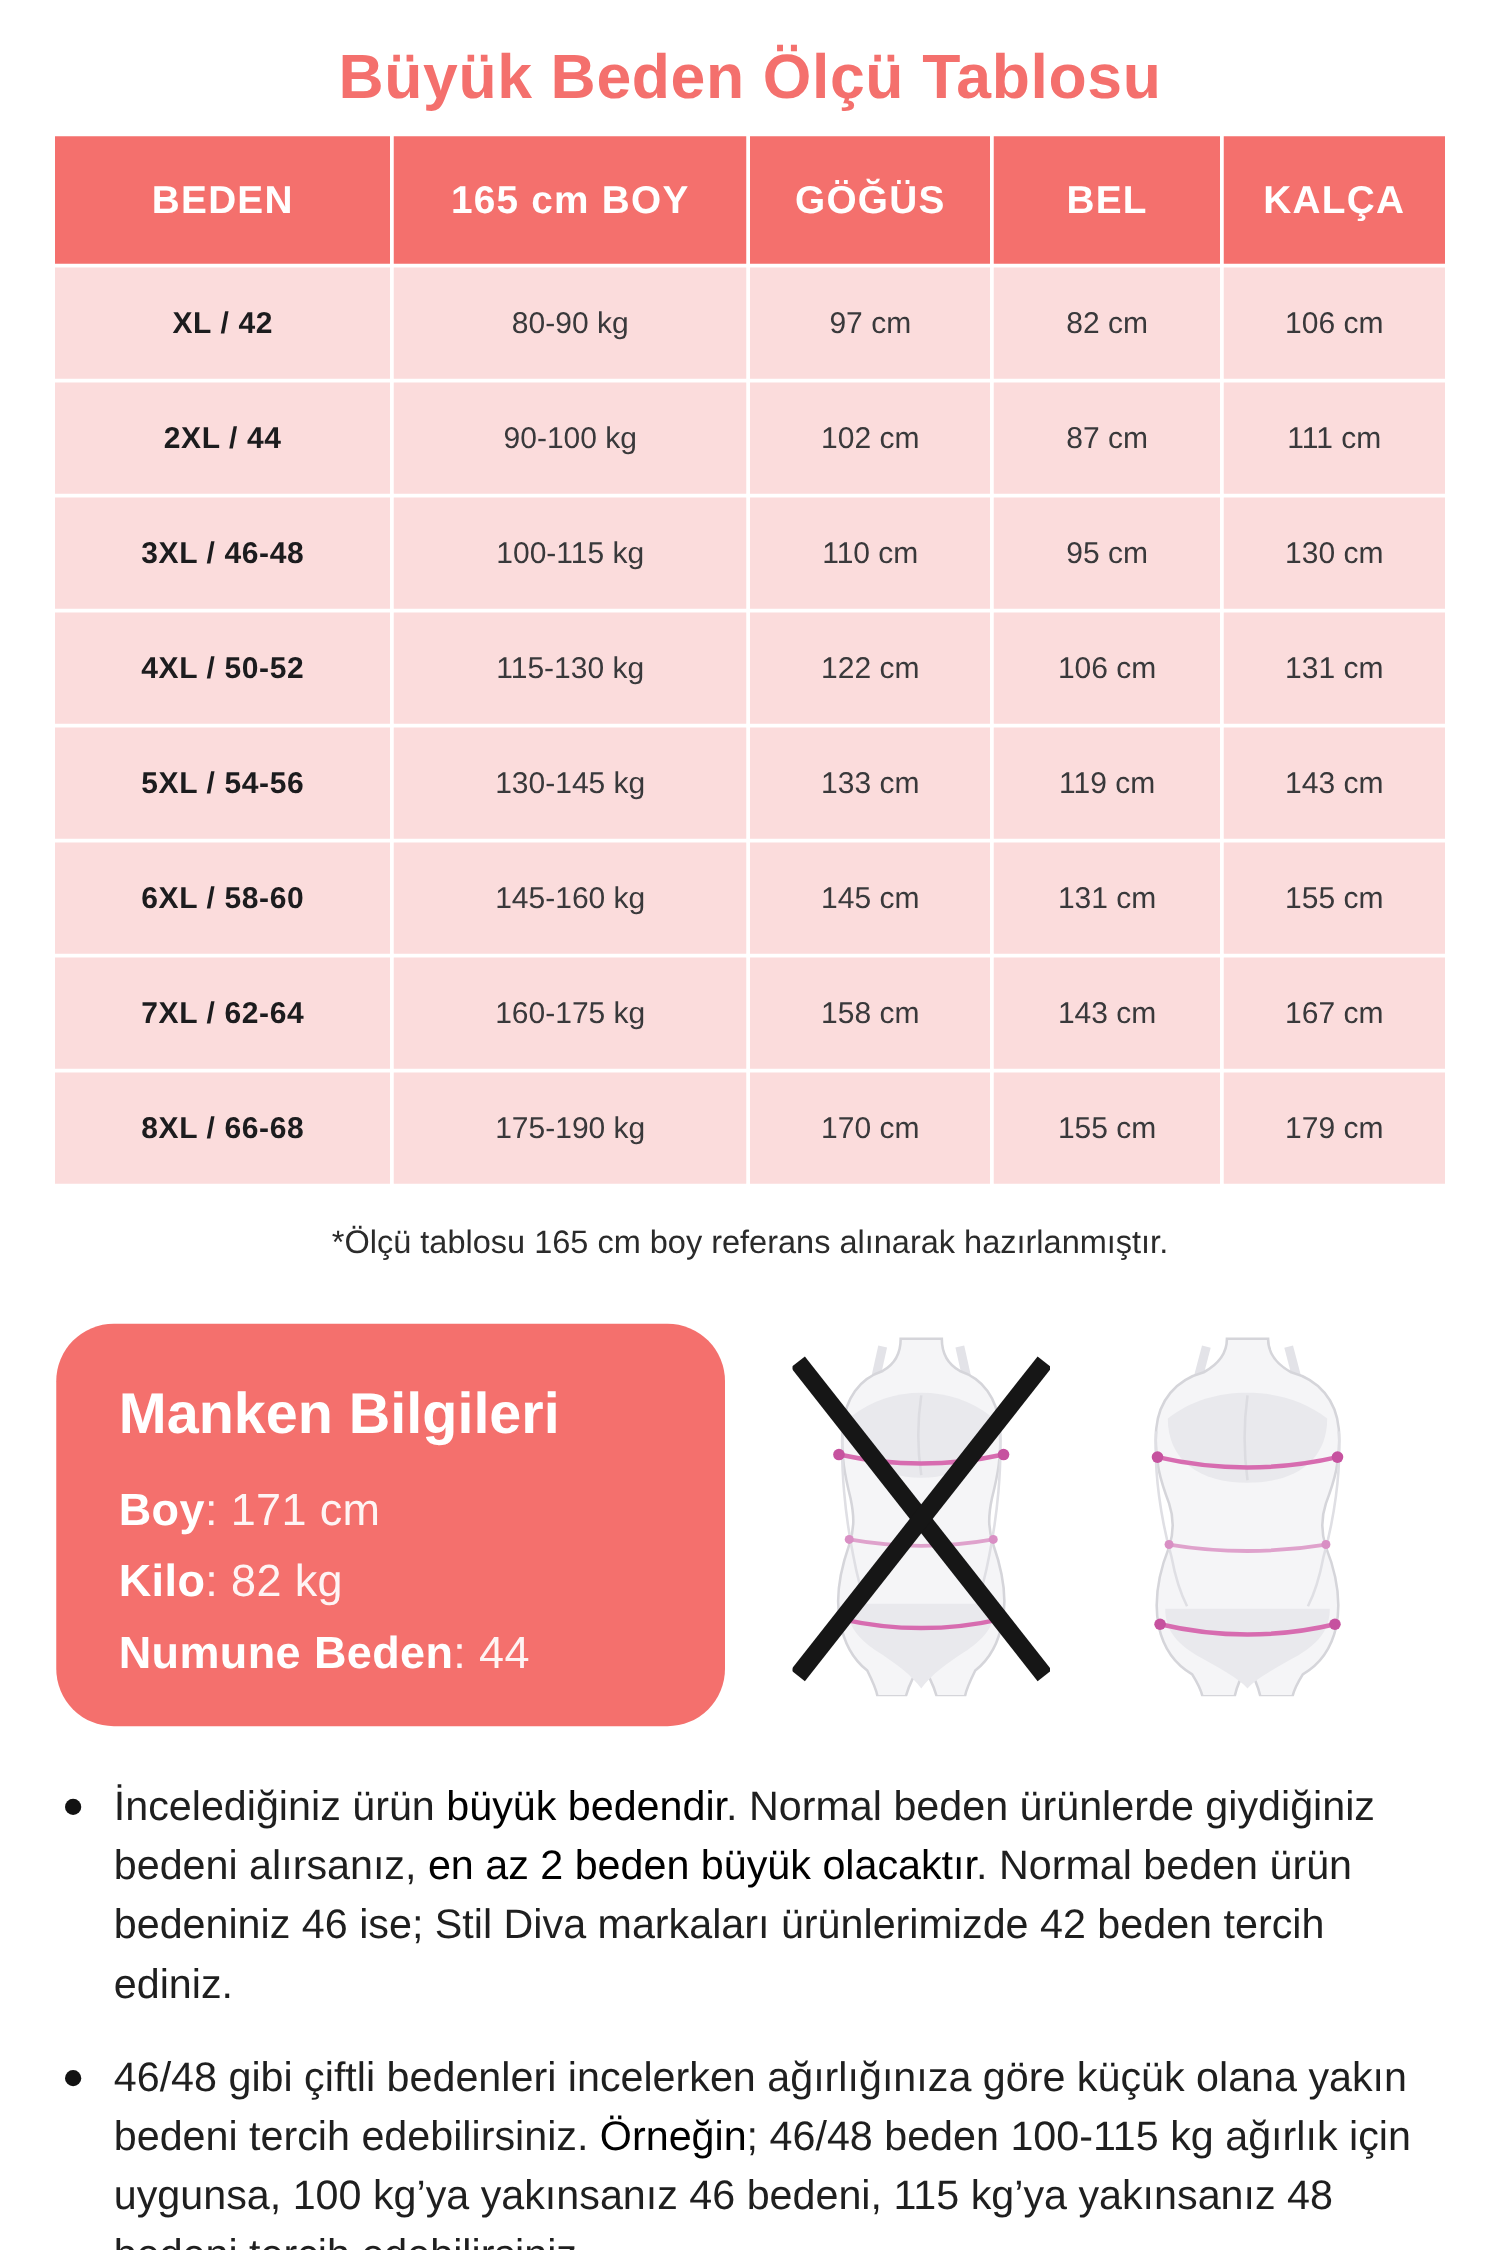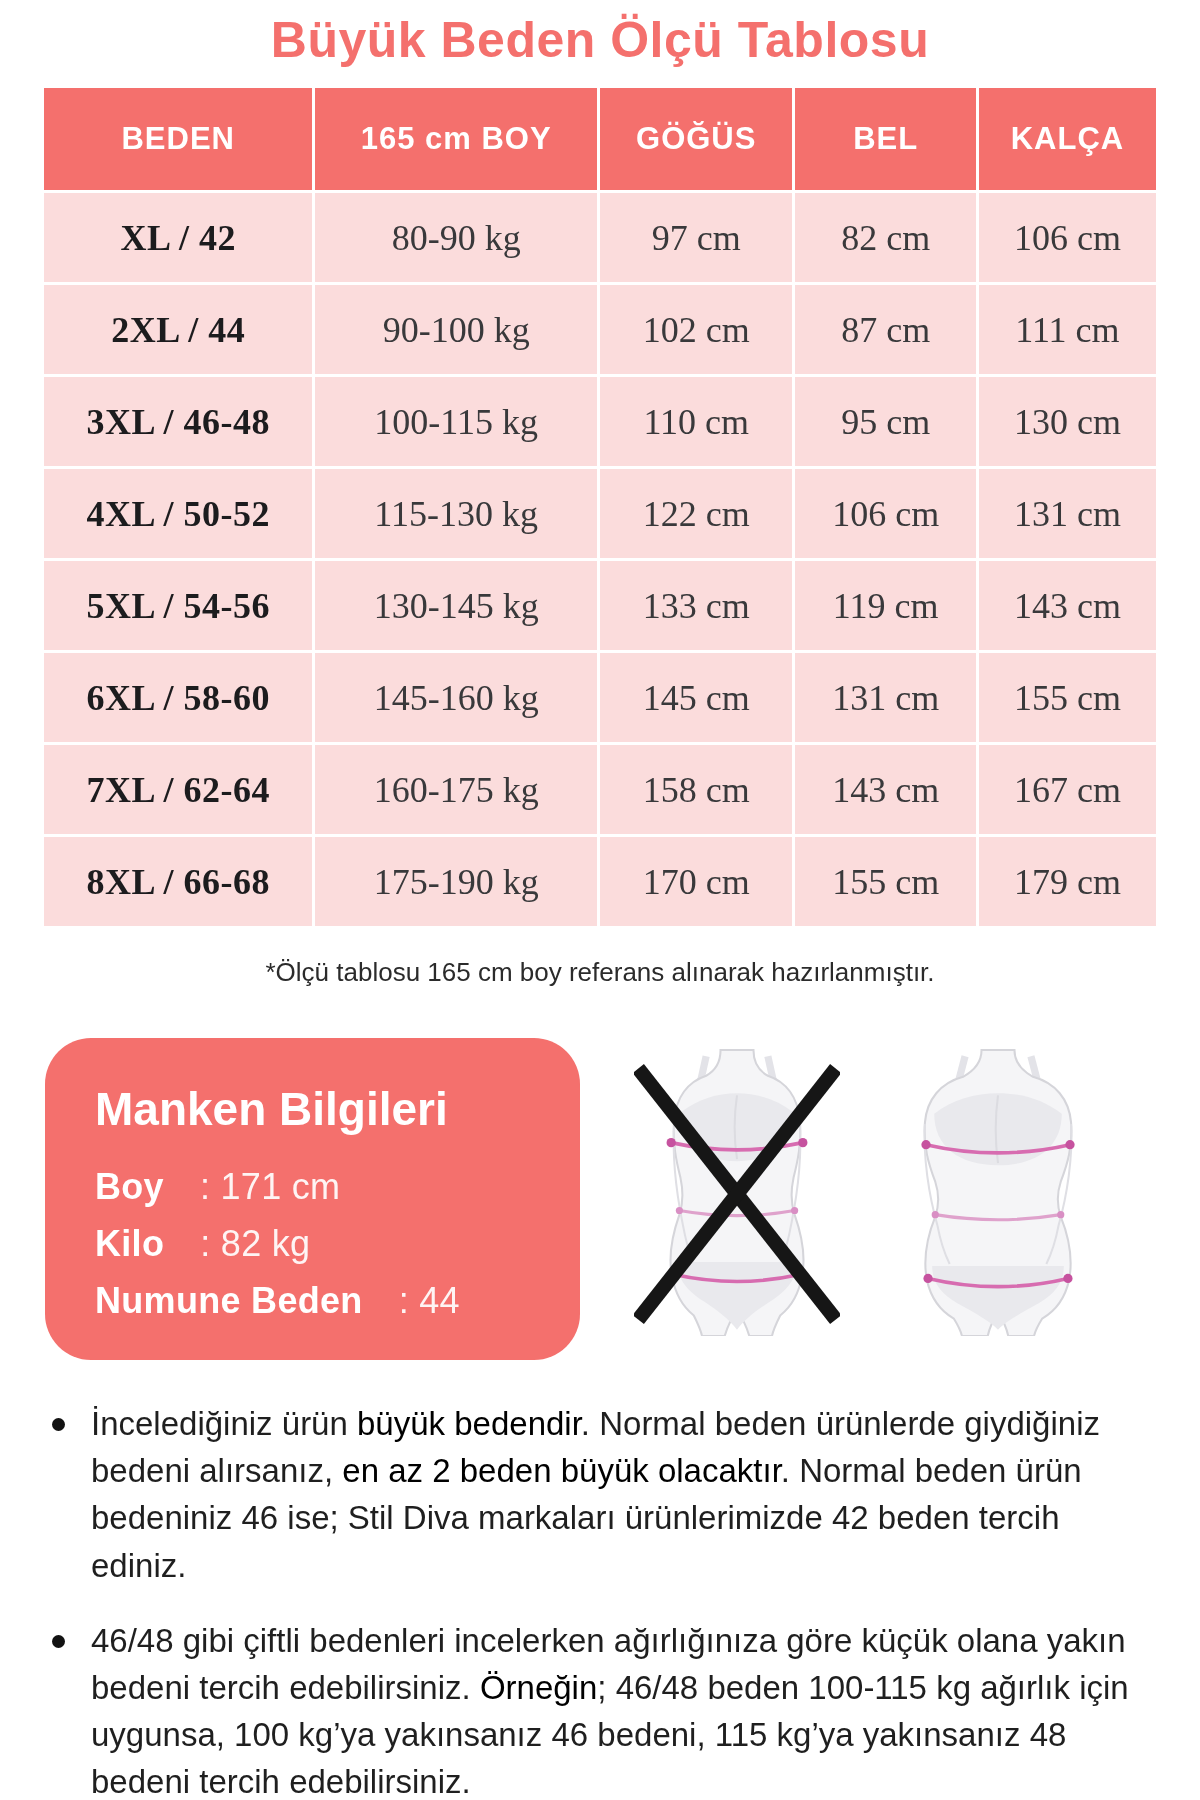--- a/index.html
+++ b/index.html
@@ -1,41 +1,41 @@
 <!DOCTYPE html>
 <html lang="tr"><head>
 <meta charset="utf-8">
 <style>
   html,body { margin:0; padding:0; background:#ffffff; }
   body { font-family:"Liberation Sans","DejaVu Sans",sans-serif; -webkit-font-smoothing:antialiased; }
   .page { position:relative; width:1200px; height:1800px; margin:0 auto; background:#fff; overflow:hidden; }
 
   
-  .title { margin:0; padding-top:11px; text-align:center;
+  .title { margin:0; padding-top:32px; text-align:center;
            font-size:50px; font-weight:700; letter-spacing:0.5px; color:#f4706d; }
 
   
   .size-table { width:1118px; margin:16px auto 0; border-collapse:separate; border-spacing:3px; table-layout:fixed; }
   .size-table th { background:#f4706d; color:#ffffff; font-size:31px; font-weight:700;
                    letter-spacing:1px; height:100px; text-align:center; }
-  .size-table td { background:#fbdcdc; color:#39393b; font-size:36px; height:87px;
-                   text-align:center; vertical-align:middle;font-family:Liberation Serif, serif; }
+  .size-table td { background:#fbdcdc; color:#39393b; font-size:24px; height:87px;
+                   text-align:center; vertical-align:middle; }
   .size-table td.size-cell { font-weight:700; color:#1c1c1e; letter-spacing:0.5px; }
 
   
   .note { margin:28px 0 0; text-align:center; font-size:26px; color:#2b2b2b; }
 
   
   .info-row { display:flex; align-items:flex-start; margin:50px 45px 0 45px; }
   .manken-box { box-sizing:border-box; width:535px; min-height:292px; background:#f4706d;
                 border-radius:46px; color:#ffffff; padding:44px 24px 38px 50px; }
   .manken-title { font-size:46px; font-weight:700; margin:0 0 30px 0; }
   .manken-line { font-size:36px; margin-top:15px; letter-spacing:0.3px; }
   .manken-line strong { font-weight:700;text-align:right; }
-  .manken-line span { font-weight:400; opacity:0.93;margin-left:36px; }
+  .manken-line span { font-weight:400; opacity:0.93; }
 
   .figures { flex:1; display:flex; justify-content:space-evenly; align-items:flex-start; padding-top:10px; }
   .figure-wrap { line-height:0; }
 
   
   .bullets { margin:40px 45px 0 52px; }
   .bullet { display:flex; align-items:flex-start; margin-bottom:28px; }
   .bullet-dot { flex:0 0 13px; width:13px; height:13px; border-radius:50%; background:#121212; margin:18px 26px 0 0; }
   .bullet-text { margin:0; font-size:33px; line-height:1.43; color:#1f1f1f; max-width:1060px; }
   .bullet-text strong { font-weight:400; color:#000; }

